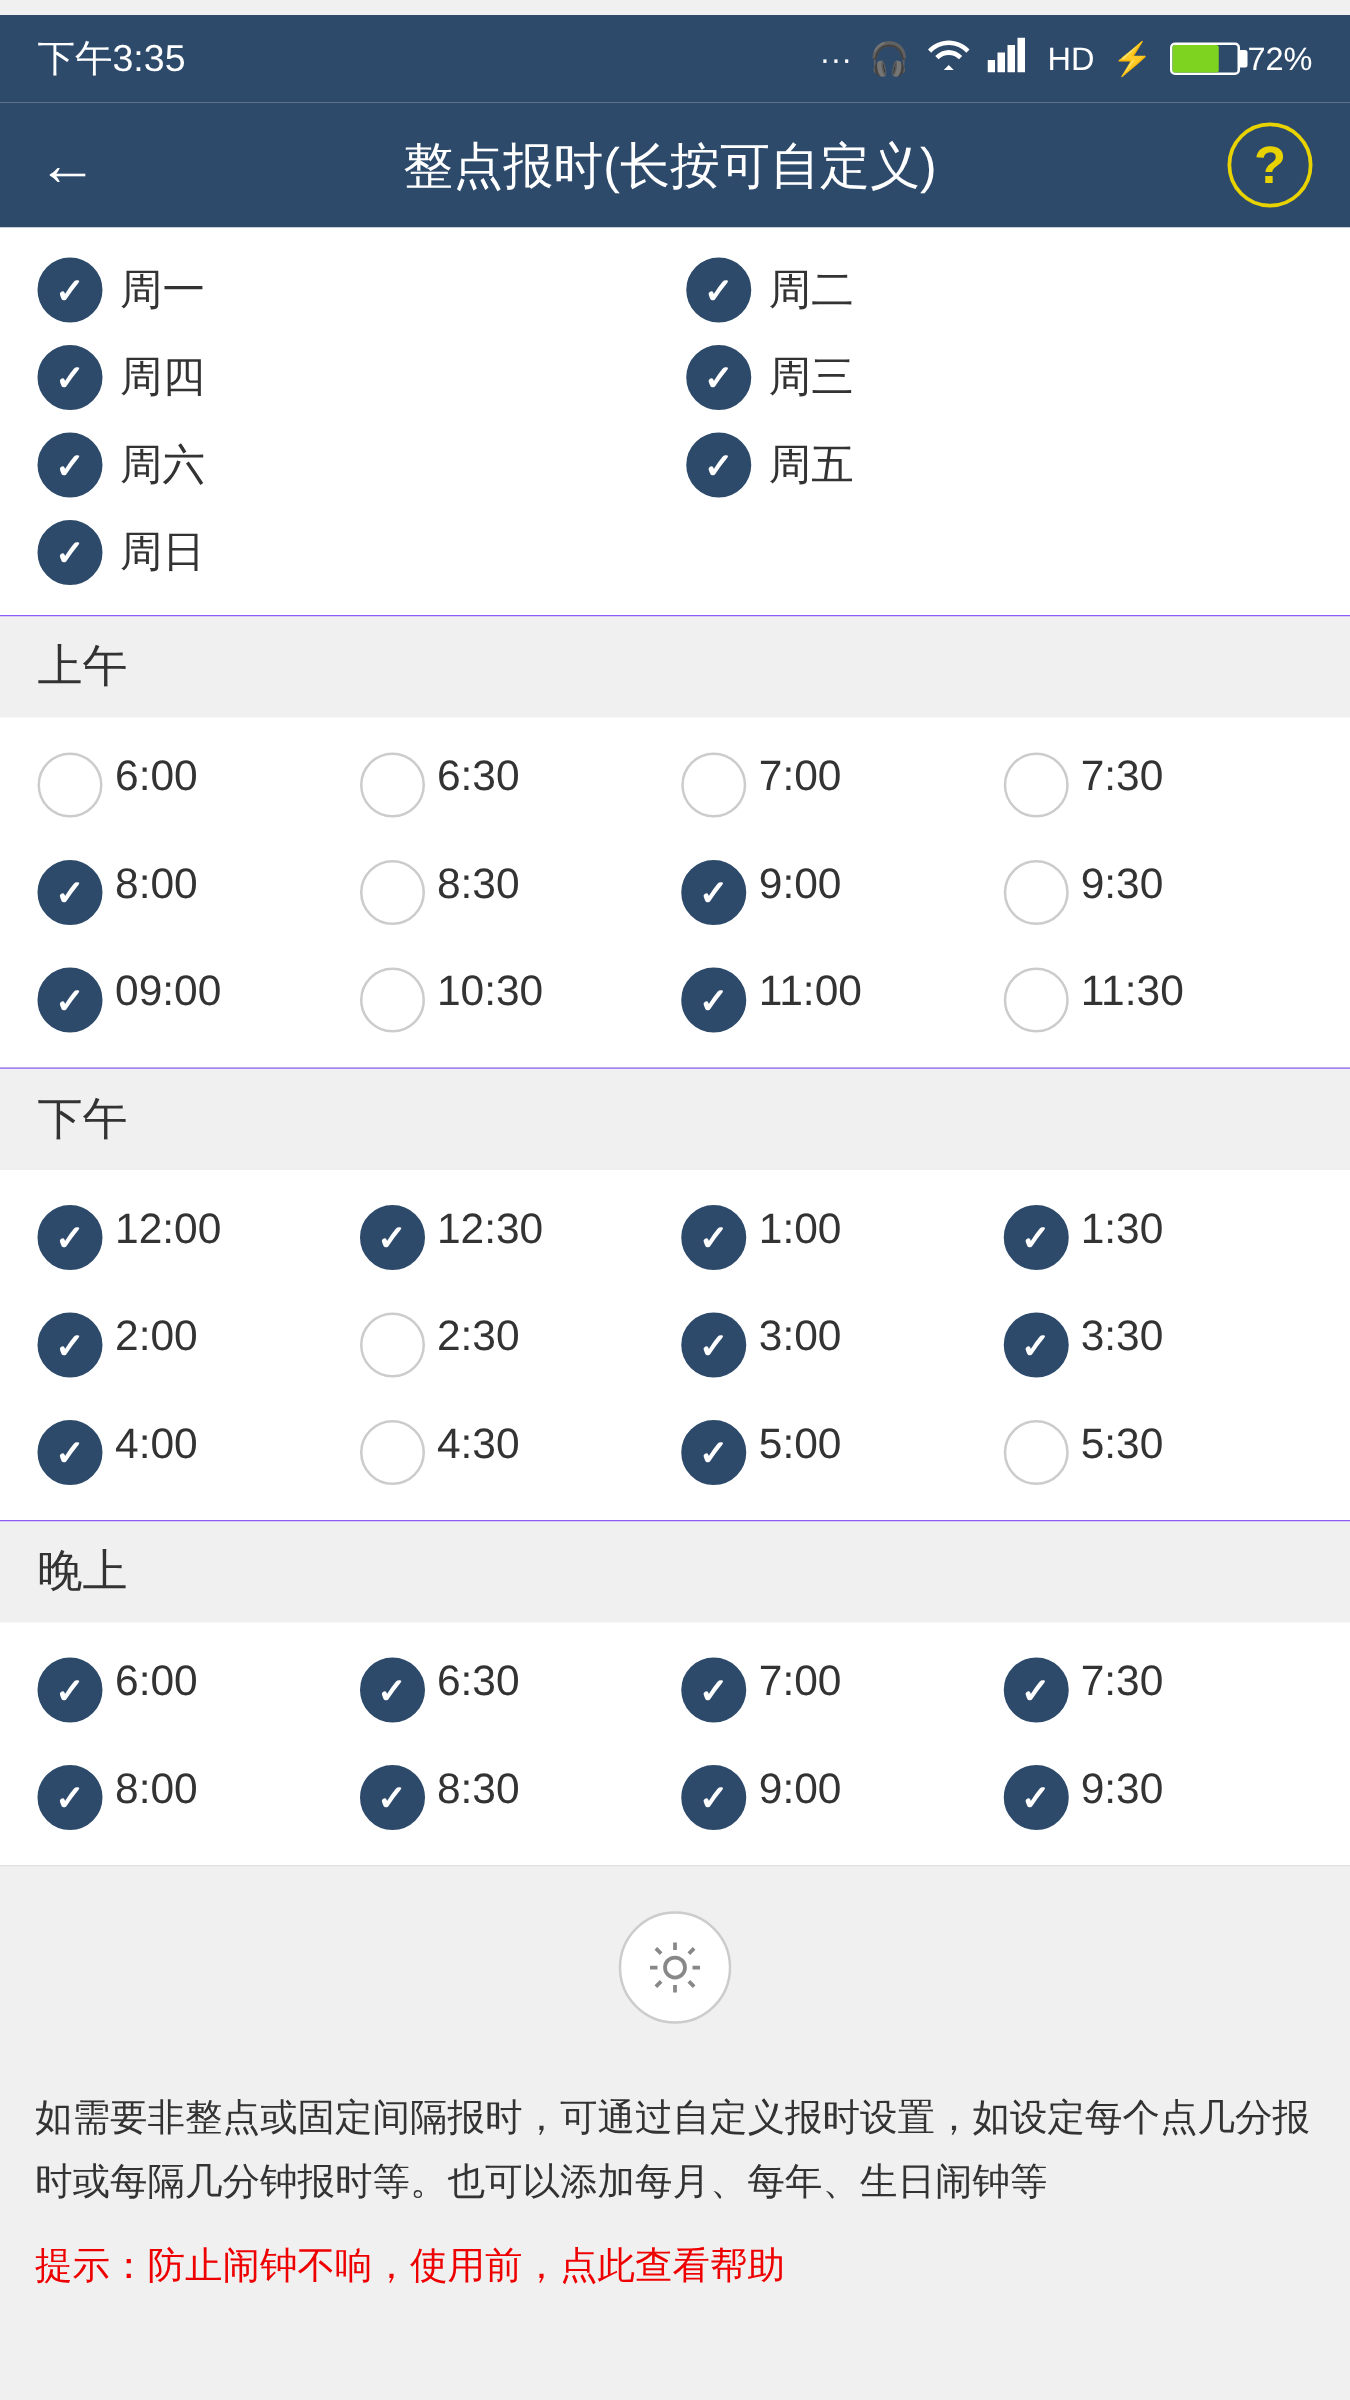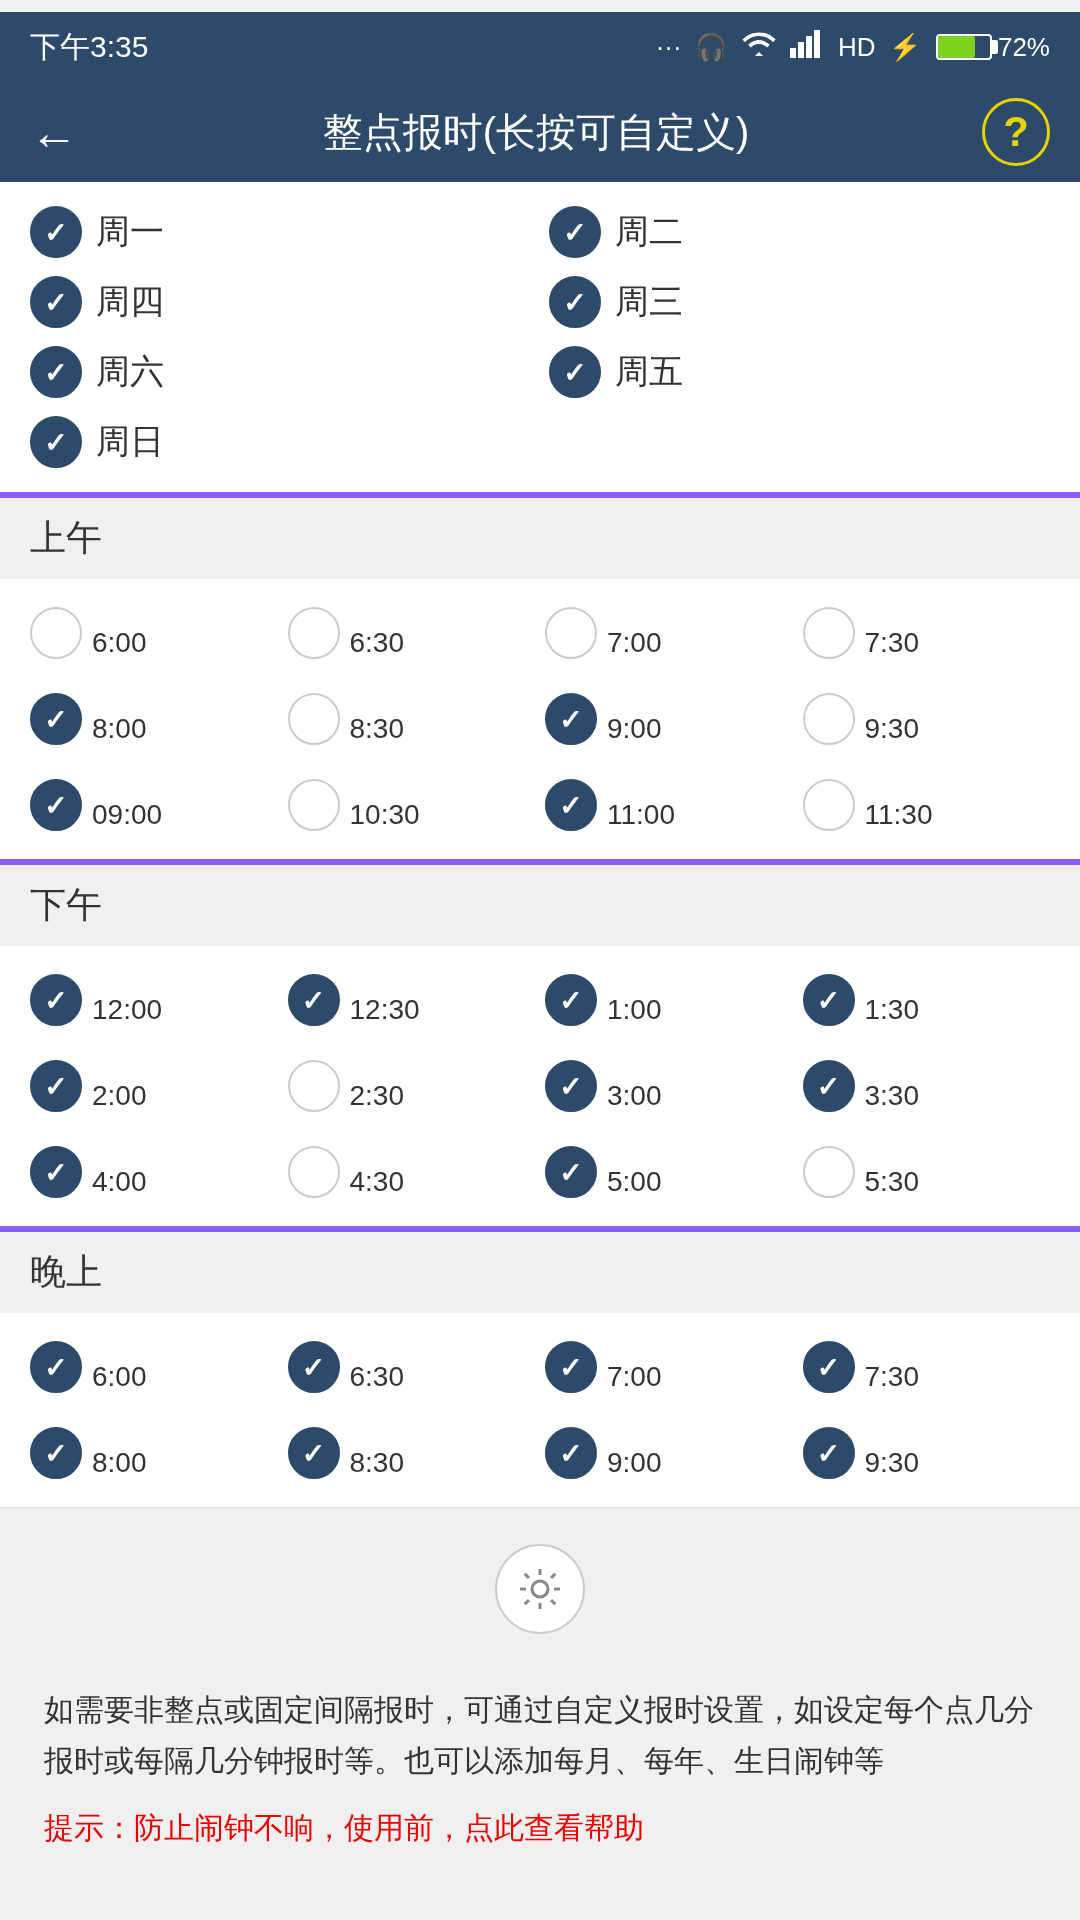--- a/index.html
+++ b/index.html
@@ -113,37 +113,37 @@
       font-weight: bold;
     }
 
     
     .section-header {
       background: #f0f0f0;
       padding: 16px 30px;
       font-size: 36px;
       color: #333;
       font-weight: 500;
-      border-top: 6px solid #8b5cf6;
+      border-top: 1px solid #8b5cf6;
     }
 
     
     .time-grid {
       background: white;
       padding: 20px 30px;
       display: grid;
       grid-template-columns: repeat(4, 1fr);
       gap: 18px 10px;
     }
     .time-item {
       display: flex;
-      align-items: flex-end;
+      align-items: flex-start;
       gap: 10px;
       cursor: pointer;
-      font-size: 28px;
+      font-size: 34px;
       color: #333;
       padding: 8px 0;
     }
 
     
     .settings-area {
       background: #f0f0f0;
       display: flex;
       justify-content: center;
       align-items: center;
@@ -156,21 +156,21 @@
       border-radius: 50%;
       background: white;
       display: flex; align-items: center; justify-content: center;
       cursor: pointer;
     }
     .gear-svg { width: 48px; height: 48px; }
 
     
     .info-section {
       background: #f0f0f0;
-      padding: 20px 44px 30px;
+      padding: 20px 28px 30px;
     }
     .info-text {
       font-size: 30px;
       color: #333;
       line-height: 1.7;
     }
     .info-tip {
       font-size: 30px;
       color: #e00;
       margin-top: 16px;

